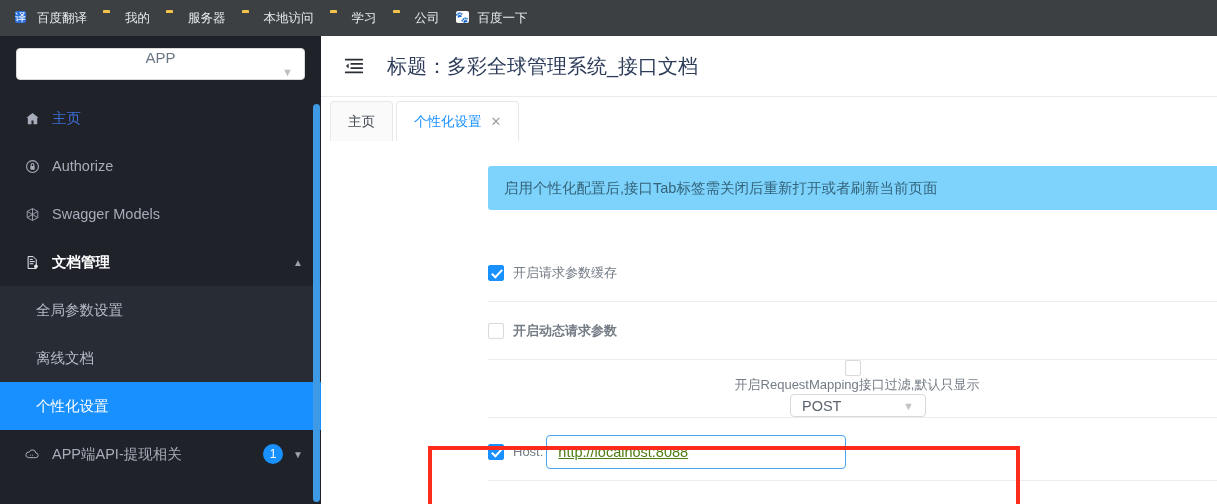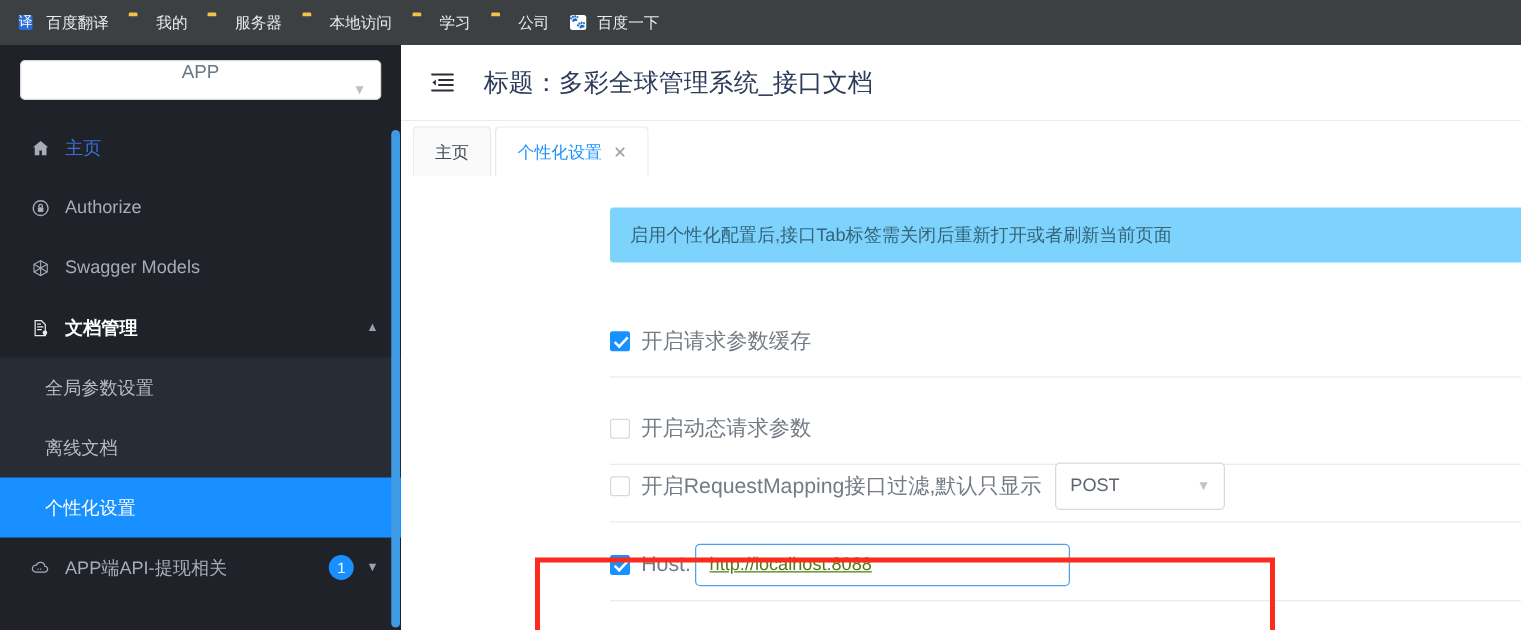--- a/index.html
+++ b/index.html
@@ -155,37 +155,37 @@
     border-radius: 3px 0 0 3px;
   }
 
   .row {
     position: absolute; left: 488px; width: 729px;
     display: flex; align-items: center;
     border-bottom: 1px solid #ececec;
     height: 58px;
   }
   .row.r1 { top: 208px; }
-  .row.r2 { top: 278px; }
-  .row.r3 { top: 324px; }
+  .row.r2 { top: 266px; font-weight: bold; }
+  .row.r3 { top: 324px; flex-direction: column; }
   .row.r4 { top: 387px; }
 
   .cbx {
     width: 16px; height: 16px; flex: none;
     border: 1px solid #d9d9d9; border-radius: 2px;
     background: #fff; position: relative;
   }
   .cbx.checked { background: #1890ff; border-color: #1890ff; }
   .cbx.checked:after {
     content: ""; position: absolute;
     left: 5px; top: 1px; width: 4px; height: 9px;
     border: solid #fff; border-width: 0 2px 2px 0;
     transform: rotate(43deg);
   }
-  .cb-label { margin-left: 9px; font-size: 17px; color: #737b85; }
+  .cb-label { margin-left: 9px; font-size: 13px; color: #737b85; }
 
   .select-box {
     margin-left: 11px; width: 136px; height: 38px;
     border: 1px solid #d9d9d9; border-radius: 4px;
     display: flex; align-items: center; padding: 0 11px;
     font-size: 14.5px; color: #5c646e; background: #fff; gap: 23px;
   }
   .select-box .caret { margin-left: auto; color: #c3c3c3; font-size: 11px; }
 
   .host-input {

